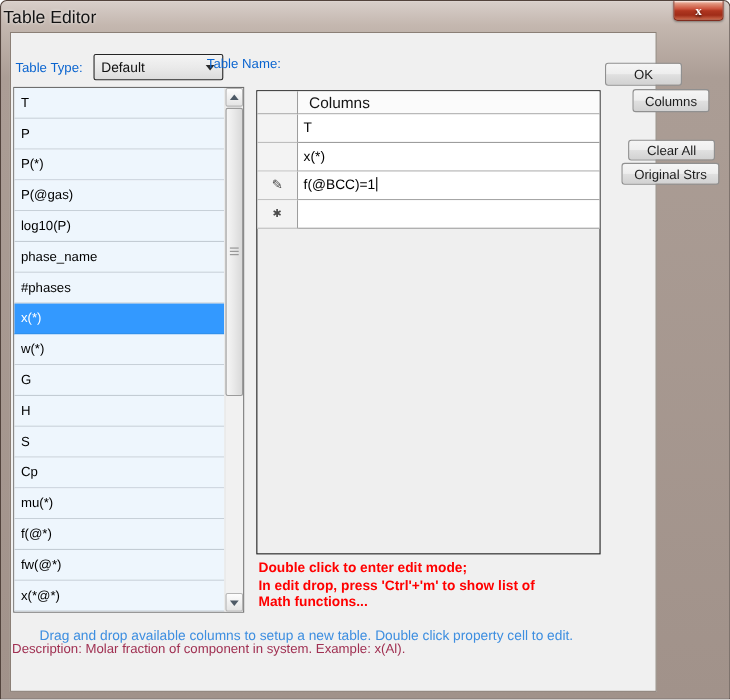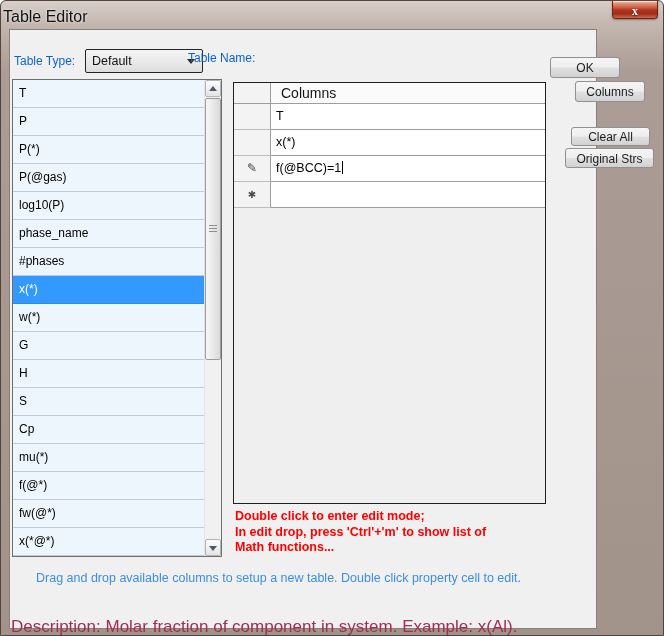--- a/index.html
+++ b/index.html
@@ -111,21 +111,21 @@
     flex:1; background:#fff; border-bottom:1px solid #9d9d9d;
     font-size:12.5px; padding-left:5px; line-height:25px; color:#000; cursor:cell;
     white-space:nowrap; overflow:hidden;
   }
   .caret { display:inline-block; width:1px; height:13px; background:#000; vertical-align:-2px; margin-left:1px; }
   .red-note {
     position:absolute; left:225px; top:479px; color:#ff0000;
     font-weight:bold; font-size:12.5px; line-height:15.5px; white-space:nowrap;
   }
   .hint { position:absolute; left:1px; top:541px; color:#3d8ee0; font-size:12.5px; white-space:nowrap;padding-left:25px; }
-  .desc { position:absolute; left:1px; top:587px; color:#a03052; font-size:17px; white-space:nowrap; }
+  .desc { position:absolute; left:1px; top:553px; color:#a03052; font-size:12px; white-space:nowrap; }
 </style>
 </head>
 <body>
 
 <div class="window">
   <div class="titlebar">
     <span class="title">Table Editor</span>
     <div class="close">
       <span>x</span>
     </div>

